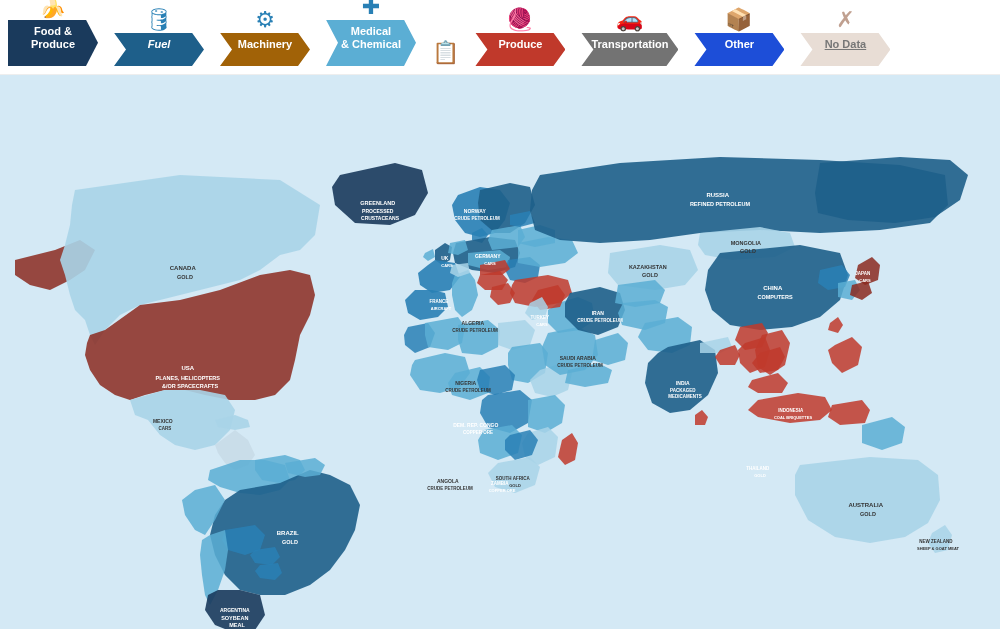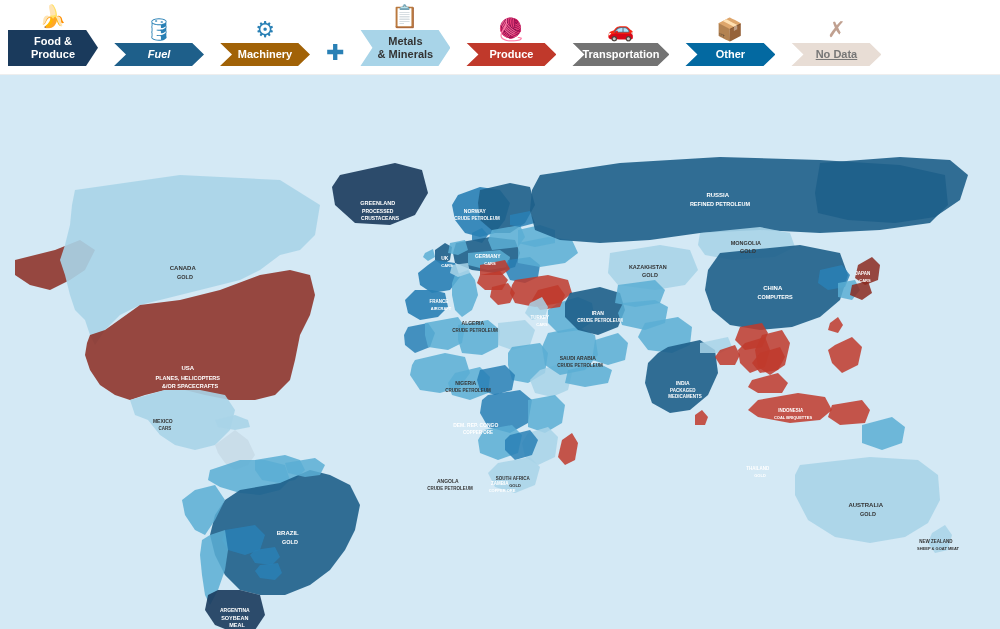--- a/index.html
+++ b/index.html
@@ -36,39 +36,39 @@
       font-size: 22px;
       margin-bottom: 2px;
       line-height: 1;
     }
 
     .legend-label {
       font-size: 11px;
       font-weight: 700;
       text-align: center;
       line-height: 1.2;
-      padding: 5px 10px 5px;
+      padding: 5px 10px 15px;
       white-space: nowrap;
       clip-path: polygon(0 0, calc(100% - 12px) 0, 100% 50%, calc(100% - 12px) 100%, 0 100%, 12px 50%);
       min-width: 90px;
     }
 
     .legend-item:first-child .legend-label {
       clip-path: polygon(0 0, calc(100% - 12px) 0, 100% 50%, calc(100% - 12px) 100%, 0 100%);
       margin-left: 0;
     }
 
     .food .legend-label { background: #1a3a5c; color: #fff; }
     .fuel .legend-label { background: #1e5f8a; color: #fff; font-style: italic; }
     .machinery .legend-label { background: #a16207; color: #fff; }
     .medical .legend-label { background: #5baed4; color: #fff; }
     .metals .legend-label { background: #a8d4e8; color: #333; }
     .textiles .legend-label { background: #c0392b; color: #fff; }
     .transportation .legend-label { background: #737373; color: #fff; }
-    .other .legend-label { background: #0369a1; color: #fff; }
+    .other .legend-label { background: #1d4ed8; color: #fff; }
     .nodata .legend-label { background: #e8ddd5; color: #777; text-decoration: underline; }
 
     .icon-food { color: #2980b5; }
     .icon-fuel { color: #2980b5; }
     .icon-machinery { color: #2980b5; }
     .icon-medical { color: #2980b5; }
     .icon-metals { color: #2980b5; }
     .icon-textiles { color: #c0392b; }
     .icon-transport { color: #8b2a20; }
     .icon-other { color: #999; }
@@ -99,24 +99,24 @@
   <div class="legend-item fuel">
     <span class="icon icon-fuel">🛢</span>
     <div class="legend-label">Fuel</div>
   </div>
   <div class="legend-item machinery">
     <span class="icon icon-machinery">⚙</span>
     <div class="legend-label">Machinery</div>
   </div>
   <div class="legend-item medical">
     <span class="icon icon-medical">✚</span>
+    <div class="legend-label">Medical<br>&amp; Chemical</div>
   </div>
   <div class="legend-item metals">
     <span class="icon icon-metals">📋</span>
-    <div class="legend-label">Metals<br>&amp; Minerals</div>
   </div>
   <div class="legend-item textiles">
     <span class="icon icon-textiles">🧶</span>
     <div class="legend-label">Produce</div>
   </div>
   <div class="legend-item transportation">
     <span class="icon icon-transport">🚗</span>
     <div class="legend-label">Transportation</div>
   </div>
   <div class="legend-item other">

